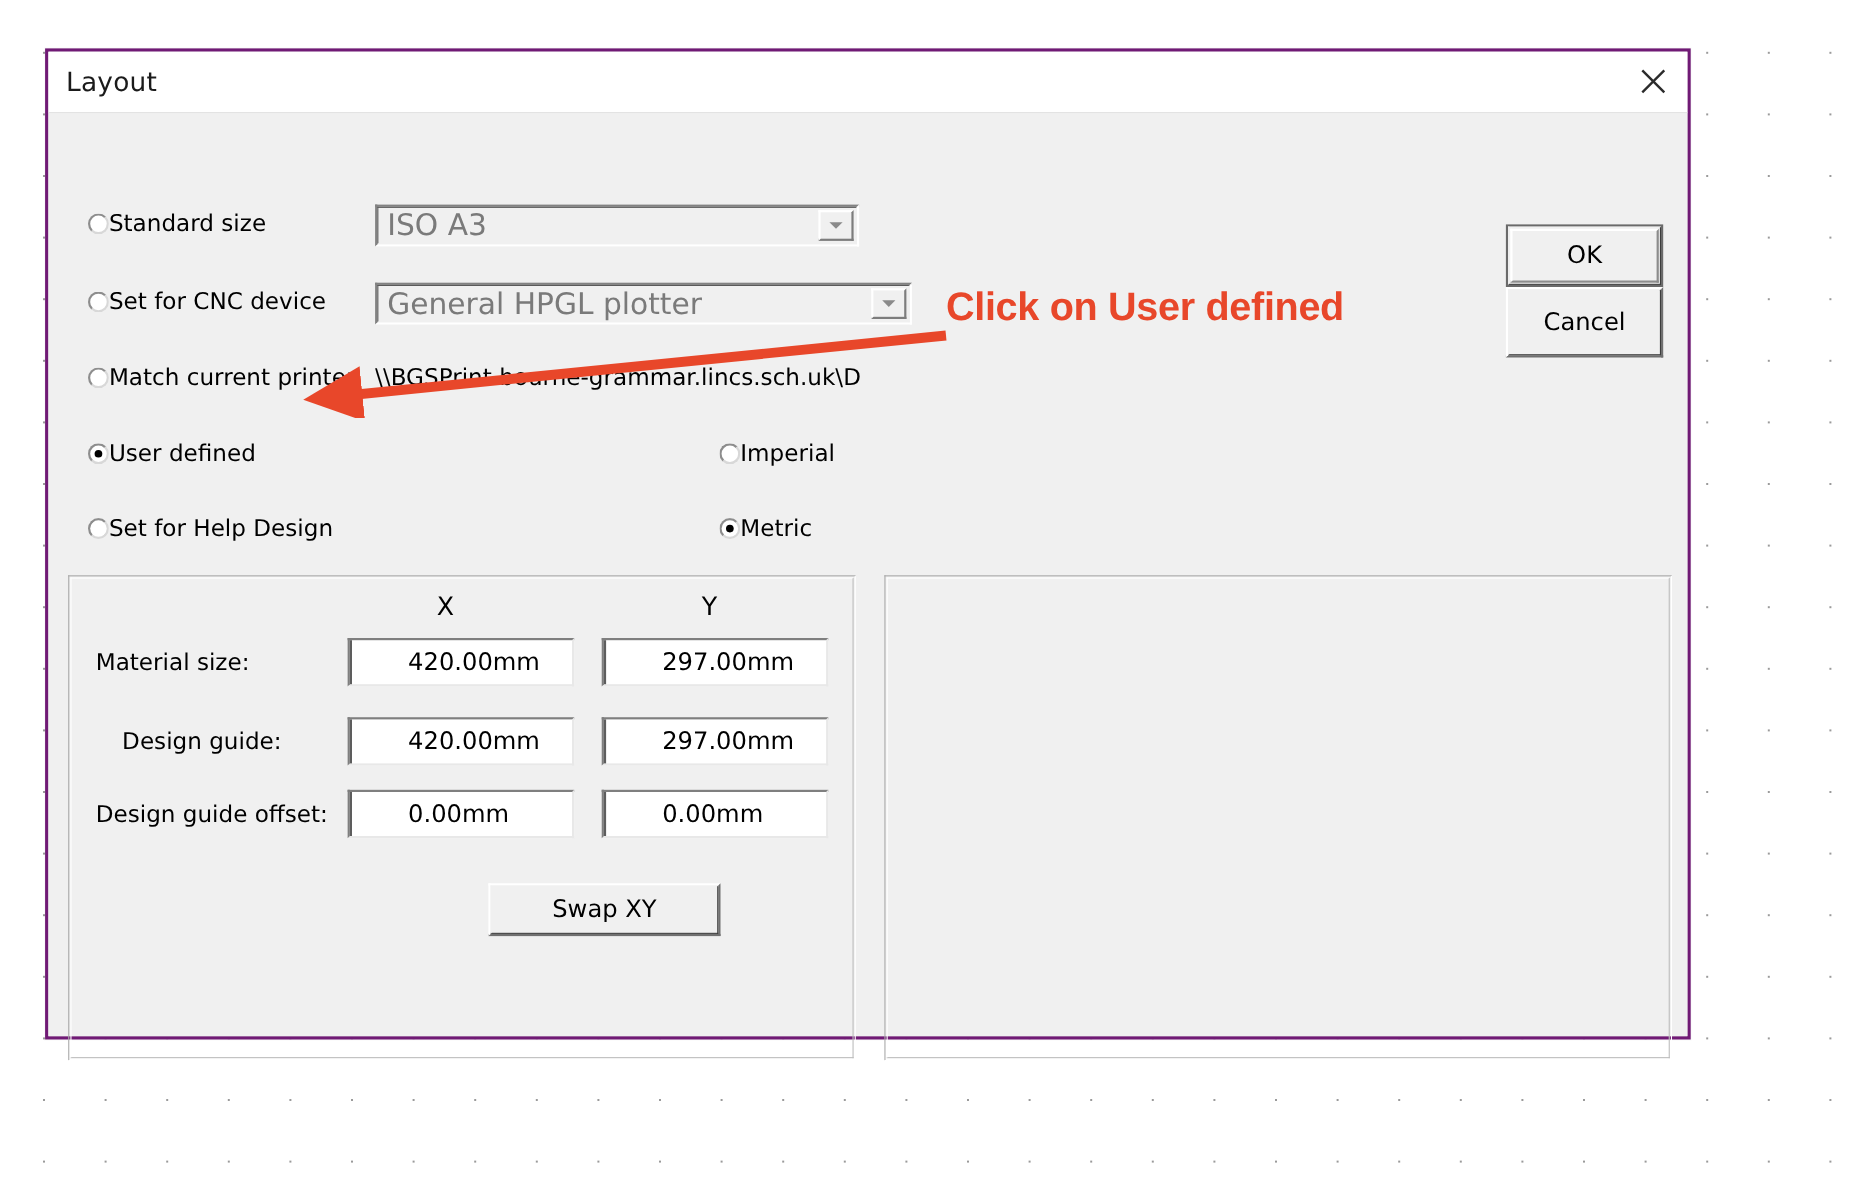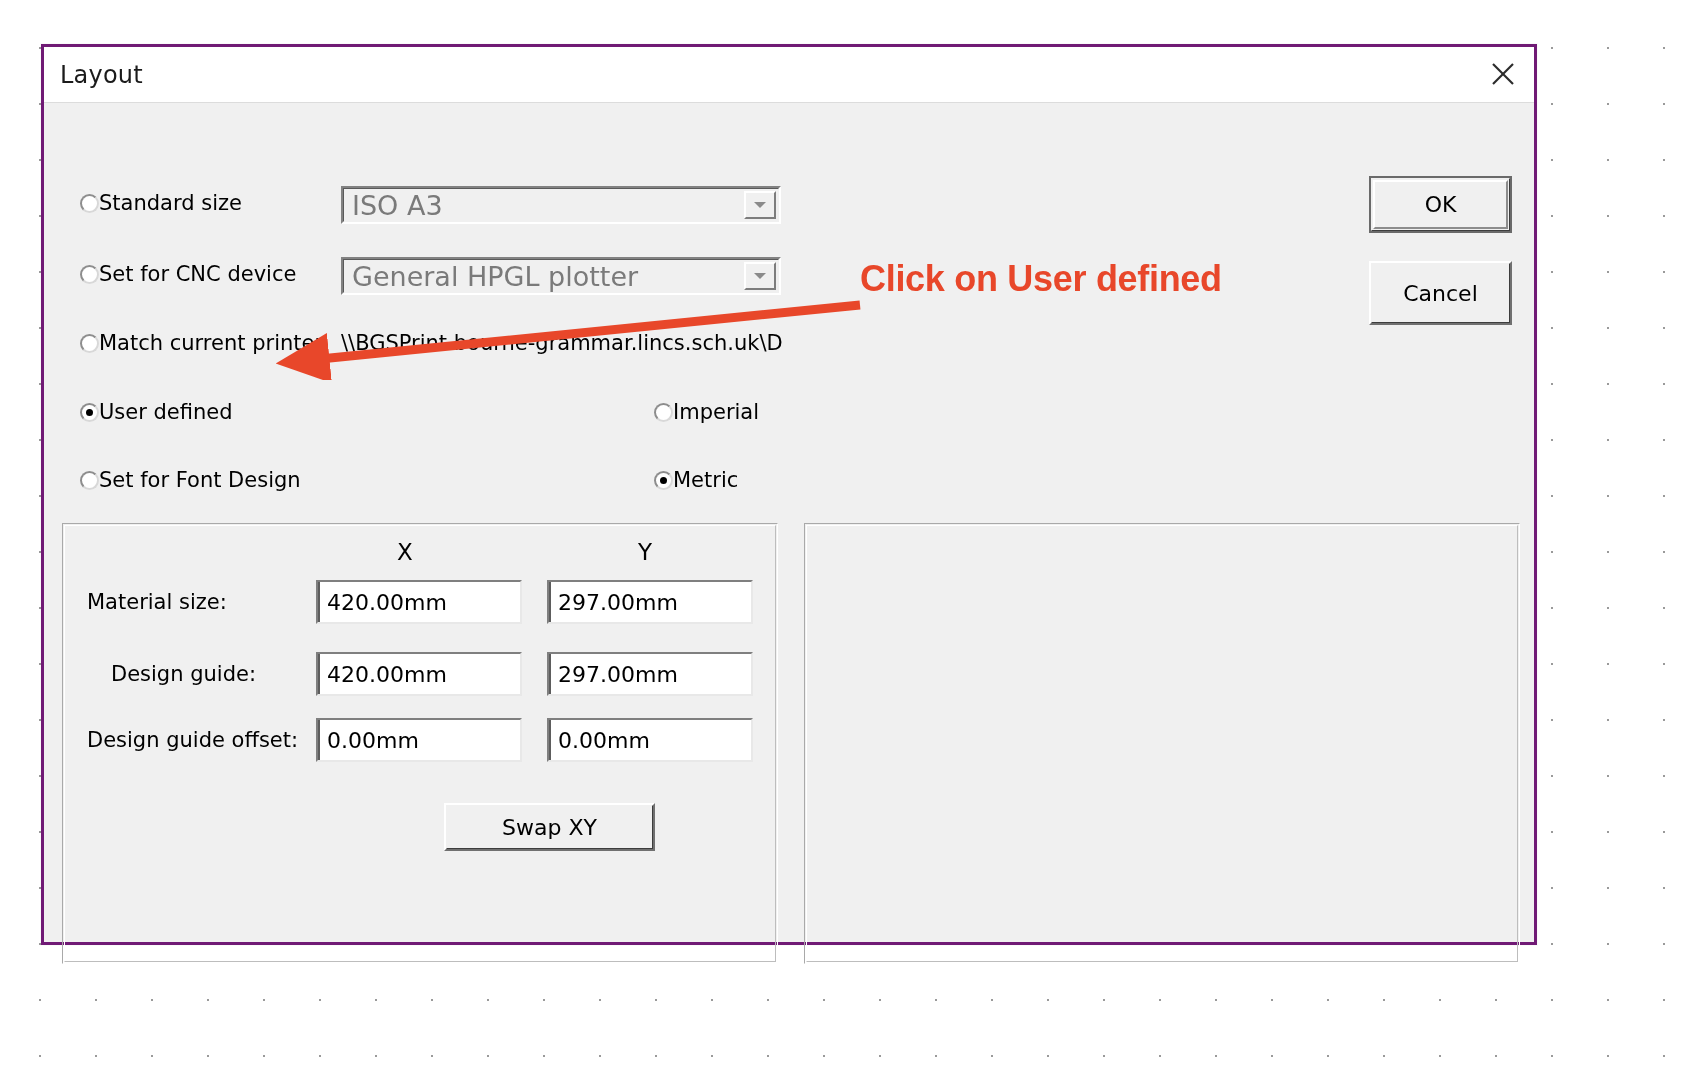--- a/index.html
+++ b/index.html
@@ -216,20 +216,21 @@
     left: 0; top: 0; bottom: 0;
     width: 2px;
     background: #5d5d5d;
   }
   .field-text {
     padding-left: 9px;
     font-family: "DejaVu Sans", sans-serif;
     font-size: 22px;
     color: #000000;
     white-space: nowrap;
+    margin-left: 44px;
   }
 
   
   .btn {
     position: absolute;
     background: #f0f0f0;
     border: 2px solid;
     border-color: #ffffff #707070 #707070 #ffffff;
     box-sizing: border-box;
     display: flex;
@@ -245,20 +246,21 @@
     content: "";
     position: absolute;
     left: 0; top: 0; right: 0; bottom: 0;
     border: 1px solid;
     border-color: #f0f0f0 #3d3d3d #3d3d3d #f0f0f0;
     pointer-events: none;
   }
   .btn.default {
     border-color: #6a6a6a;
     border-width: 2px;
+    margin-top: 28px;
   }
   .btn.default .btn-face {
     position: absolute;
     left: 2px; top: 2px; right: 2px; bottom: 2px;
     background: #f0f0f0;
     border: 2px solid;
     border-color: #ffffff #8c8c8c #8c8c8c #ffffff;
     box-sizing: border-box;
   }
   .btn span.btn-caption {
@@ -325,21 +327,21 @@
       <span class="combo-arrow">
         <span class="tri"></span>
       </span>
     </div>
 
     <div class="radio-row" style="left:36px; top:159px;">
       <span class="radio"></span>
       <span class="w-label radio-label">Set for CNC device</span>
     </div>
 
-    <div class="combo" style="left:297px; top:154px; width:440px;">
+    <div class="combo" style="left:297px; top:154px; width:488px;">
       <span class="combo-inner"></span>
       <span class="combo-text">General HPGL plotter</span>
       <span class="combo-arrow">
         <span class="tri"></span>
       </span>
     </div>
 
     <div class="radio-row" style="left:36px; top:228px;">
       <span class="radio"></span>
       <span class="w-label radio-label">Match current printer</span>
@@ -347,21 +349,21 @@
 
     <div class="static-text" style="left:297px; top:228px; width:450px;">\\BGSPrint.bourne-grammar.lincs.sch.uk\D</div>
 
     <div class="radio-row" style="left:36px; top:297px;">
       <span class="radio checked"></span>
       <span class="w-label radio-label">User defined</span>
     </div>
 
     <div class="radio-row" style="left:36px; top:365px;">
       <span class="radio"></span>
-      <span class="w-label radio-label">Set for Font Design</span>
+      <span class="w-label radio-label">Set for Help Design</span>
     </div>
 
     <div class="radio-row" style="left:610px; top:297px;">
       <span class="radio"></span>
       <span class="w-label radio-label">Imperial</span>
     </div>
 
     <div class="radio-row" style="left:610px; top:365px;">
       <span class="radio checked"></span>
       <span class="w-label radio-label">Metric</span>

